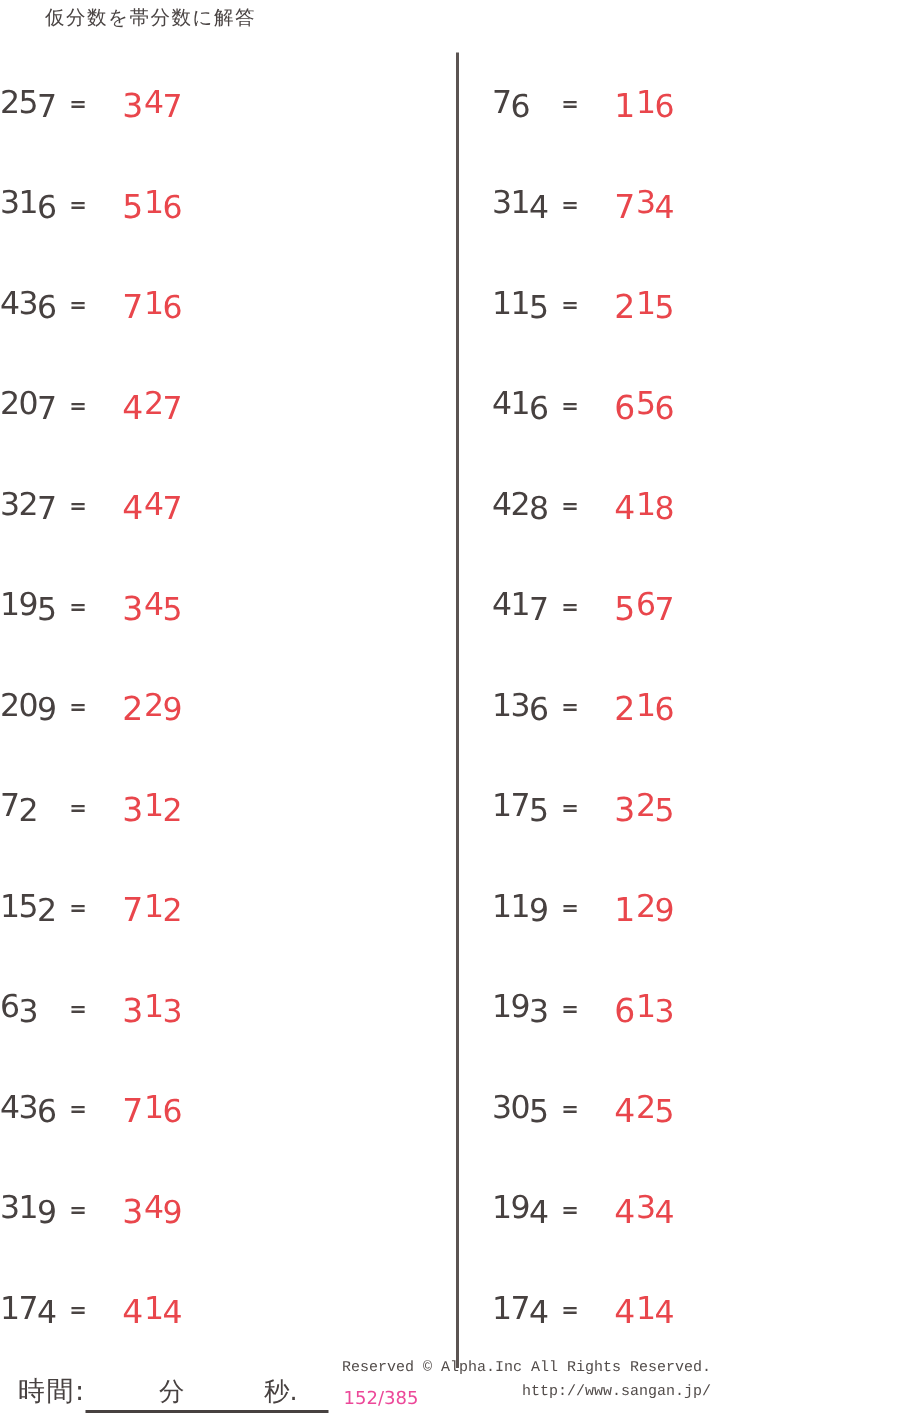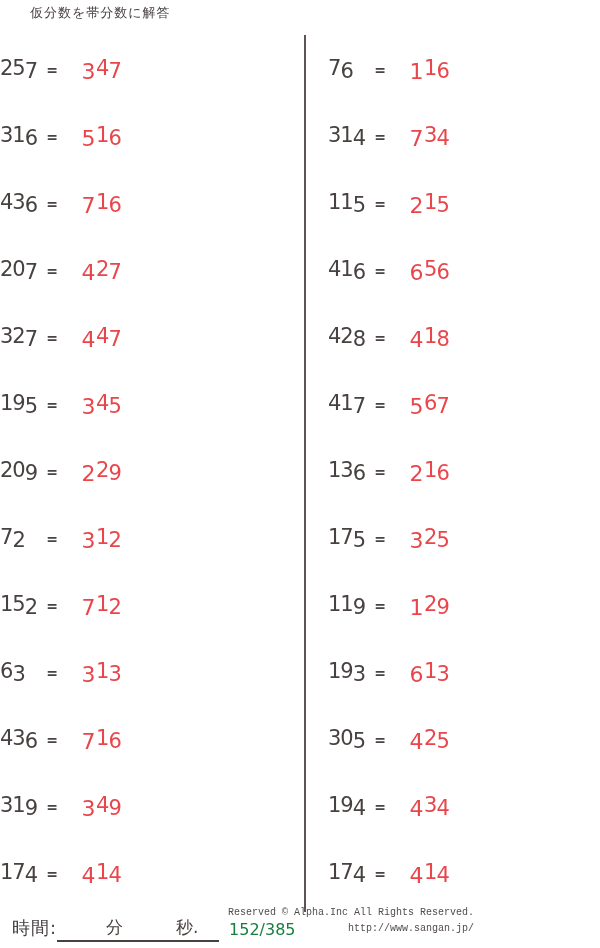--- a/index.html
+++ b/index.html
@@ -27,21 +27,21 @@
   .a-frac{width:58px;margin-left:1px;}
   .a-frac .num,.a-frac .den{color:#e9464c;}
   .equals{margin-left:11px;width:14px;text-align:center;font-size:14px;font-weight:bold;color:#4a4443;}
   .whole{margin-left:22px;min-width:14px;text-align:center;font-size:22px;line-height:22px;color:#e9464c;transform:translateY(2px);letter-spacing:-1px;}
   
   .footer-left{position:absolute;left:12px;top:912px;display:flex;align-items:flex-end;}
   .time-label{font-size:18px;line-height:28px;letter-spacing:1px;color:#474140;}
   .time-line{position:relative;width:162px;height:28px;border-bottom:2px solid #474140;}
   .time-minutes{position:absolute;left:49px;bottom:1px;font-size:17px;color:#474140;}
   .time-seconds{position:absolute;left:119px;bottom:1px;font-size:17px;color:#474140;}
-  .progress{margin-left:10px;font-size:16px;color:#15803d;padding-bottom:3px;letter-spacing:0px;}
+  .progress{margin-left:10px;font-size:12px;color:#ec4899;padding-bottom:3px;letter-spacing:0px;}
   .footer-right{position:absolute;right:10px;top:905px;text-align:right;
     font-family:"Liberation Mono","DejaVu Sans Mono",monospace;font-size:10px;line-height:16px;color:#524c4a;}
 </style>
 </head>
 <body>
 
 <div class="page">
 
   <div class="header">
     <div>仮分数を帯分数に解答</div>

